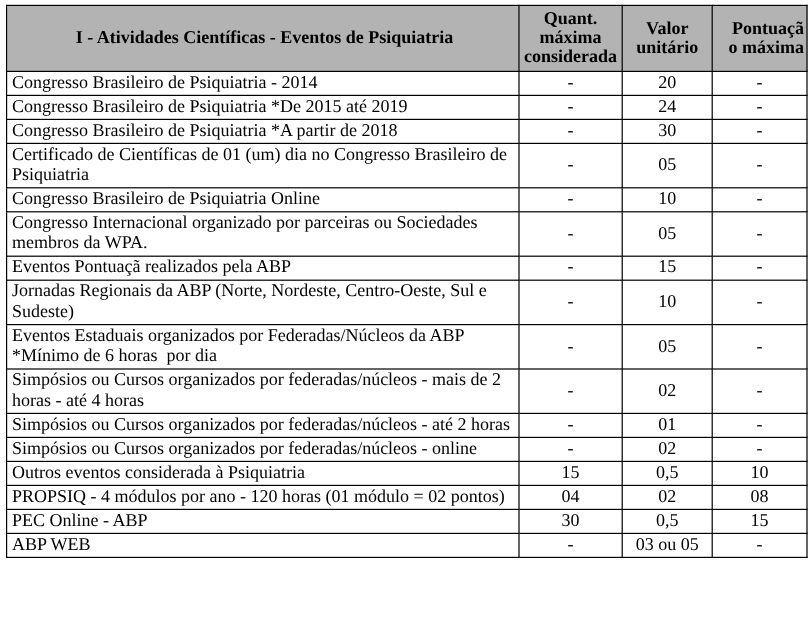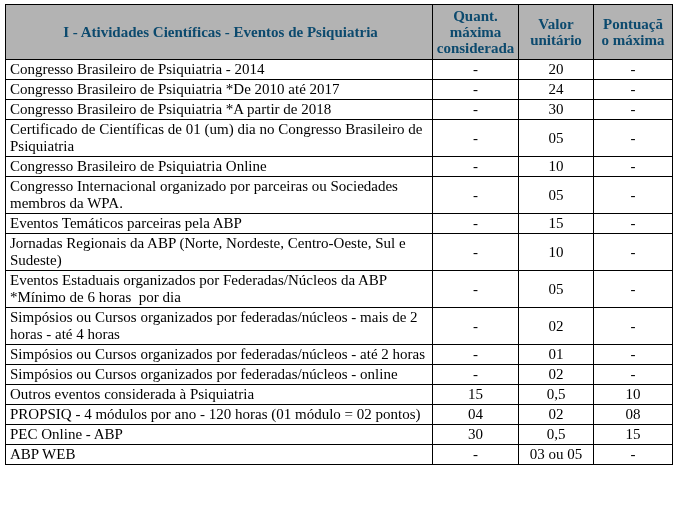--- a/index.html
+++ b/index.html
@@ -25,28 +25,29 @@
     box-sizing: border-box;
   }
   .score-table th {
     background: #b3b3b3;
     font-weight: bold;
     font-size: 15px;
     line-height: 16px;
     padding: 3px 2px;
     text-align: center;
     vertical-align: middle;
-    color: #0c4a6e;
+    color: #000000;
   }
   .score-table th.c-title {
     text-align: center;
     padding-left: 5px;
   }
   .score-table th.c-pontuacao {
     white-space: pre-line;
+    text-align: right;
   }
   .score-table td {
     font-size: 15px;
     line-height: 17px;
     padding: 1px 4px;
     color: #000;
   }
   td.c-activity {
     text-align: left;
     vertical-align: middle;
@@ -81,21 +82,21 @@
     </thead>
     <tbody>
   <tr>
     <td class="c-activity"><span>Congresso Brasileiro de Psiquiatria - </span><span class="bold">2014</span></td>
     <td class="c-val">-</td>
     <td class="c-val">20</td>
     <td class="c-val">-</td>
   </tr>
 
   <tr>
-    <td class="c-activity"><span>Congresso Brasileiro de Psiquiatria </span><span class="bold">*De 2010 até 2017</span></td>
+    <td class="c-activity"><span>Congresso Brasileiro de Psiquiatria </span><span class="bold">*De 2015 até 2019</span></td>
     <td class="c-val">-</td>
     <td class="c-val">24</td>
     <td class="c-val">-</td>
   </tr>
 
   <tr>
     <td class="c-activity"><span>Congresso Brasileiro de Psiquiatria </span><span class="bold">*A partir de 2018</span></td>
     <td class="c-val">-</td>
     <td class="c-val">30</td>
     <td class="c-val">-</td>
@@ -116,21 +117,21 @@
   </tr>
 
   <tr>
     <td class="c-activity"><span>Congresso Internacional </span><span class="bold">organizado</span><span> por parceiras ou Sociedades membros da WPA.</span></td>
     <td class="c-val">-</td>
     <td class="c-val">05</td>
     <td class="c-val">-</td>
   </tr>
 
   <tr>
-    <td class="c-activity"><span>Eventos Temáticos parceiras pela ABP</span></td>
+    <td class="c-activity"><span>Eventos Pontuaçã realizados pela ABP</span></td>
     <td class="c-val">-</td>
     <td class="c-val">15</td>
     <td class="c-val">-</td>
   </tr>
 
   <tr>
     <td class="c-activity"><span>Jornadas Regionais da ABP (Norte, Nordeste, Centro-Oeste, Sul e Sudeste)</span></td>
     <td class="c-val">-</td>
     <td class="c-val">10</td>
     <td class="c-val">-</td>

